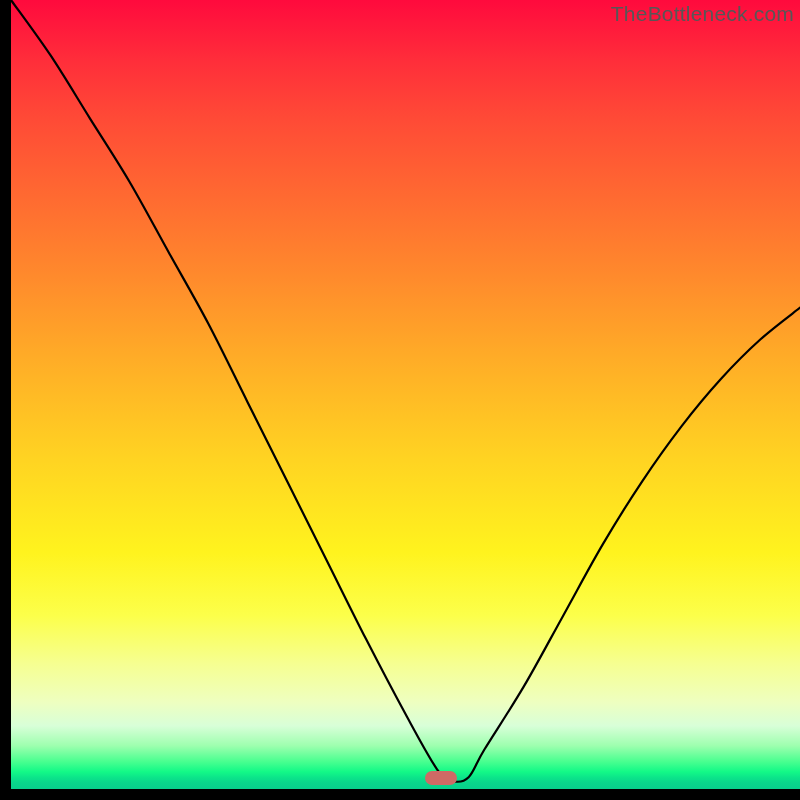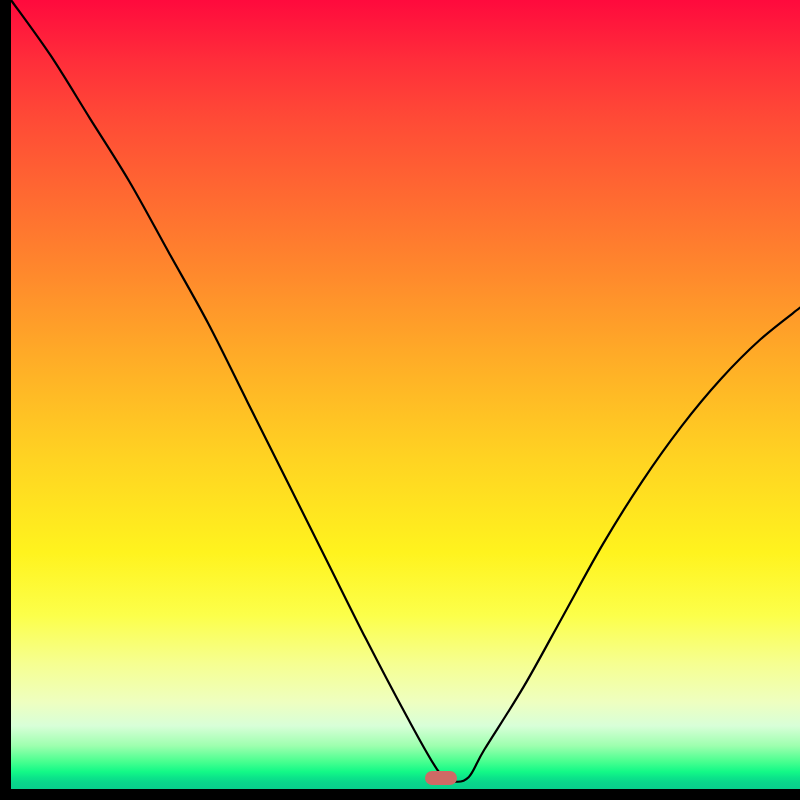--- a/index.html
+++ b/index.html
@@ -87,13 +87,14 @@
   <div class="plot">
     <div class="gradient"></div>
 
     <svg class="curve" viewBox="0 0 789 789" preserveAspectRatio="none">
       <path id="curve-path" d="M 0.00 0.00 C 6.58 9.21, 26.30 35.51, 39.45 55.23 C 52.60 74.96, 65.75 97.31, 78.90 118.35 C 92.05 139.39, 105.20 159.12, 118.35 181.47 C 131.50 203.83, 144.65 228.81, 157.80 252.48 C 170.95 276.15, 184.10 298.50, 197.25 323.49 C 210.40 348.48, 223.55 376.09, 236.70 402.39 C 249.85 428.69, 263.00 454.99, 276.15 481.29 C 289.30 507.59, 302.45 533.89, 315.60 560.19 C 328.75 586.49, 341.90 613.45, 355.05 639.09 C 368.20 664.73, 382.67 692.35, 394.50 714.04 C 406.33 735.74, 418.17 758.10, 426.06 769.27 C 433.95 780.45, 436.58 779.80, 441.84 781.11 C 447.10 782.42, 452.36 782.42, 457.62 777.16 C 462.88 771.90, 464.19 764.67, 473.40 749.55 C 482.61 734.43, 499.70 708.78, 512.85 686.43 C 526.00 664.07, 539.15 639.09, 552.30 615.42 C 565.45 591.75, 578.60 566.76, 591.75 544.41 C 604.90 522.05, 618.05 501.01, 631.20 481.29 C 644.35 461.56, 657.50 443.15, 670.65 426.06 C 683.80 408.97, 696.95 393.18, 710.10 378.72 C 723.25 364.25, 736.40 351.11, 749.55 339.27 C 762.70 327.44, 782.42 312.97, 789.00 307.71" fill="none" stroke="#000" stroke-width="2.2" stroke-linecap="round" stroke-linejoin="round"></path>
     </svg>
 
     <div class="marker" id="optimal-marker" style="left: 430px; top: 778px; background: rgb(207, 106, 101);"></div>
   </div>
 
+  <div class="watermark">TheBottleneck.com</div>
 </div>
 
 </body></html>

